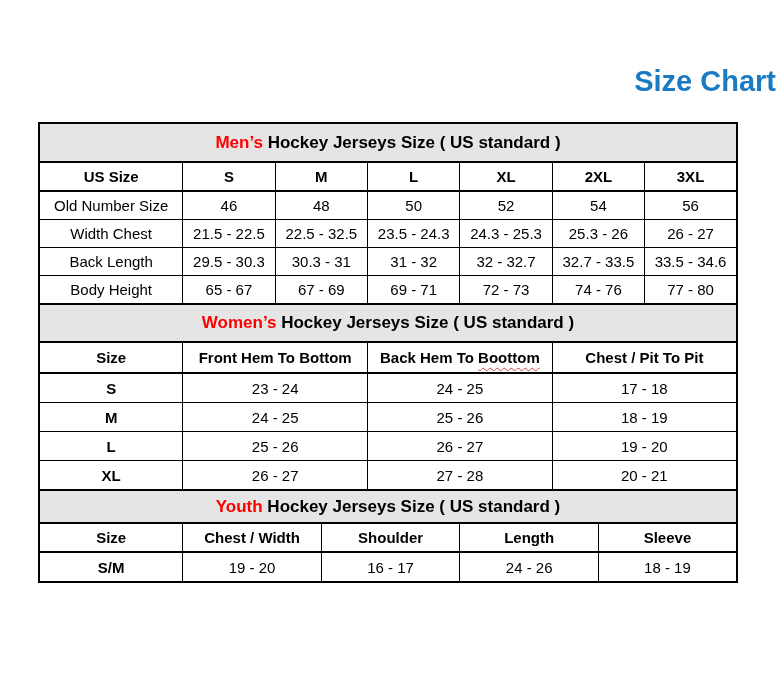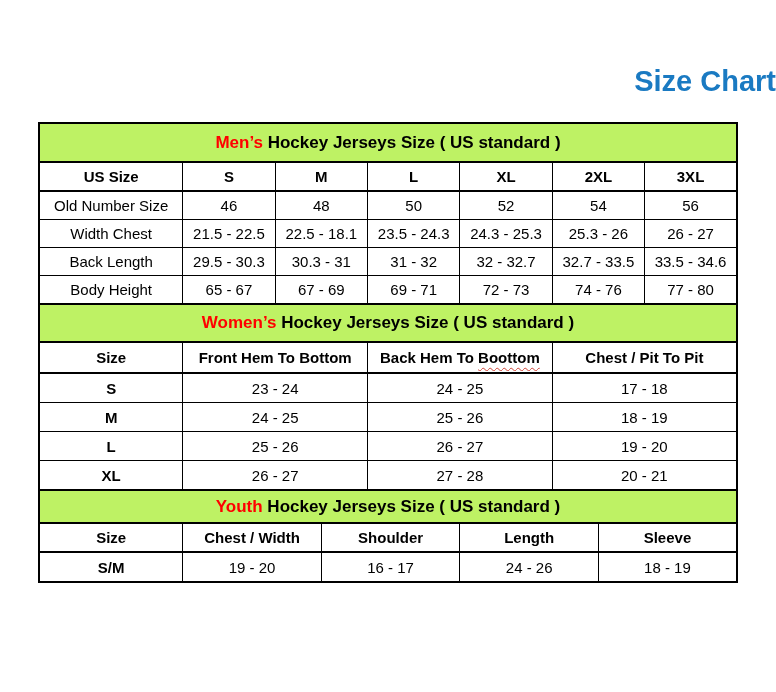--- a/index.html
+++ b/index.html
@@ -44,21 +44,21 @@
     border: 1px solid #000;
     text-align: center;
     vertical-align: middle;
     font-size: 15px;
     padding: 0 2px;
     overflow: hidden;
     white-space: nowrap;
   }
   th.band {
     border: 2px solid #000;
-    background: #bef264;
+    background: #e5e5e5;
     font-size: 17px;
     font-weight: bold;
     height: 37px;
   }
   .womens th.band { height: 36px; }
   .youth  th.band { height: 31px; }
   th.band .accent { color: #ff0000; }
   tr.cols th {
     font-weight: bold;
     height: 27px;
@@ -119,21 +119,21 @@
           <td>46</td>
           <td>48</td>
           <td>50</td>
           <td>52</td>
           <td>54</td>
           <td>56</td>
         </tr>
         <tr>
           <td class="row-label">Width Chest</td>
           <td>21.5 - 22.5</td>
-          <td>22.5 - 18.1</td>
+          <td>22.5 - 32.5</td>
           <td>23.5 - 24.3</td>
           <td>24.3 - 25.3</td>
           <td>25.3 - 26</td>
           <td>26 - 27</td>
         </tr>
         <tr>
           <td class="row-label">Back Length</td>
           <td>29.5 - 30.3</td>
           <td>30.3 - 31</td>
           <td>31 - 32</td>

